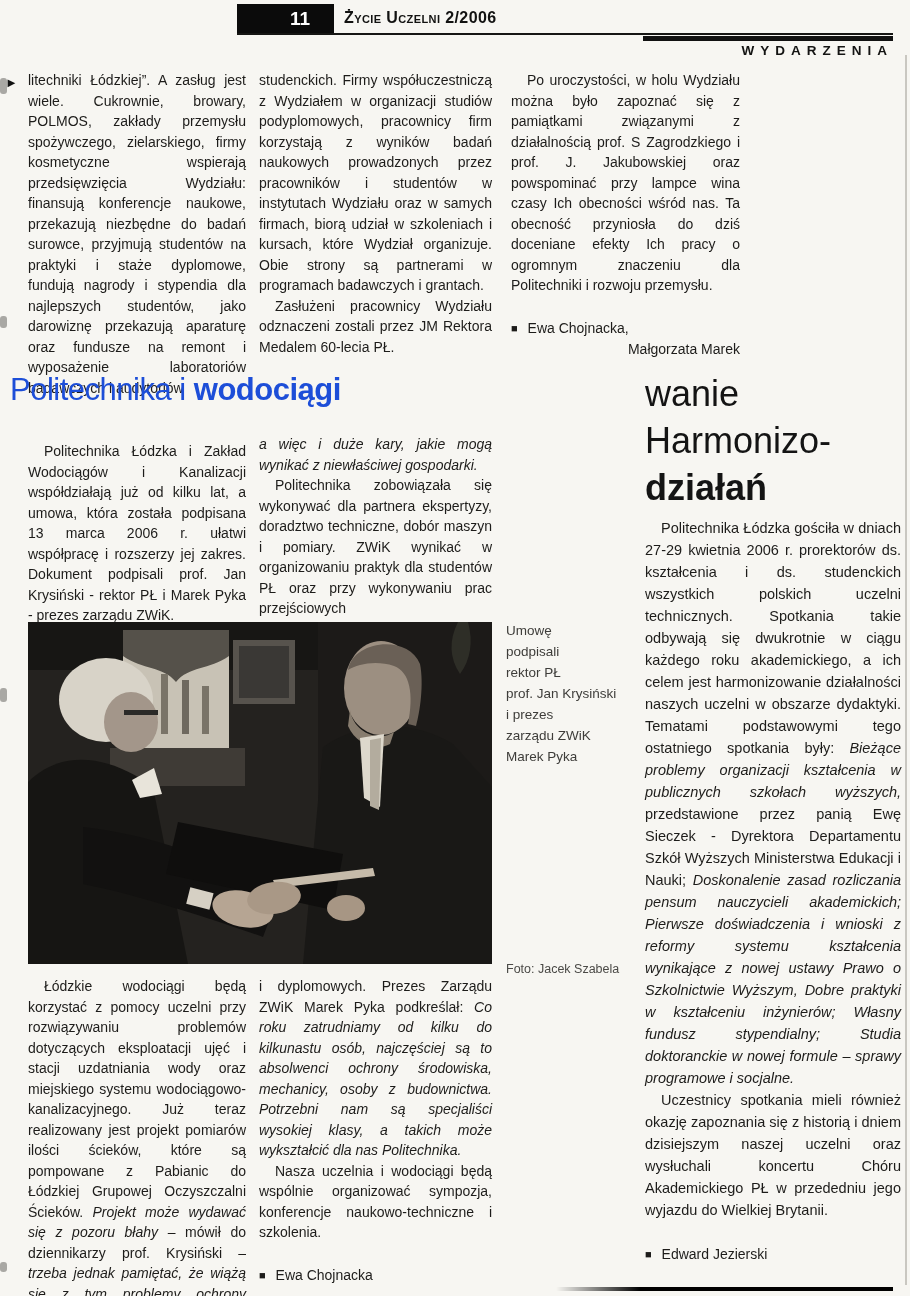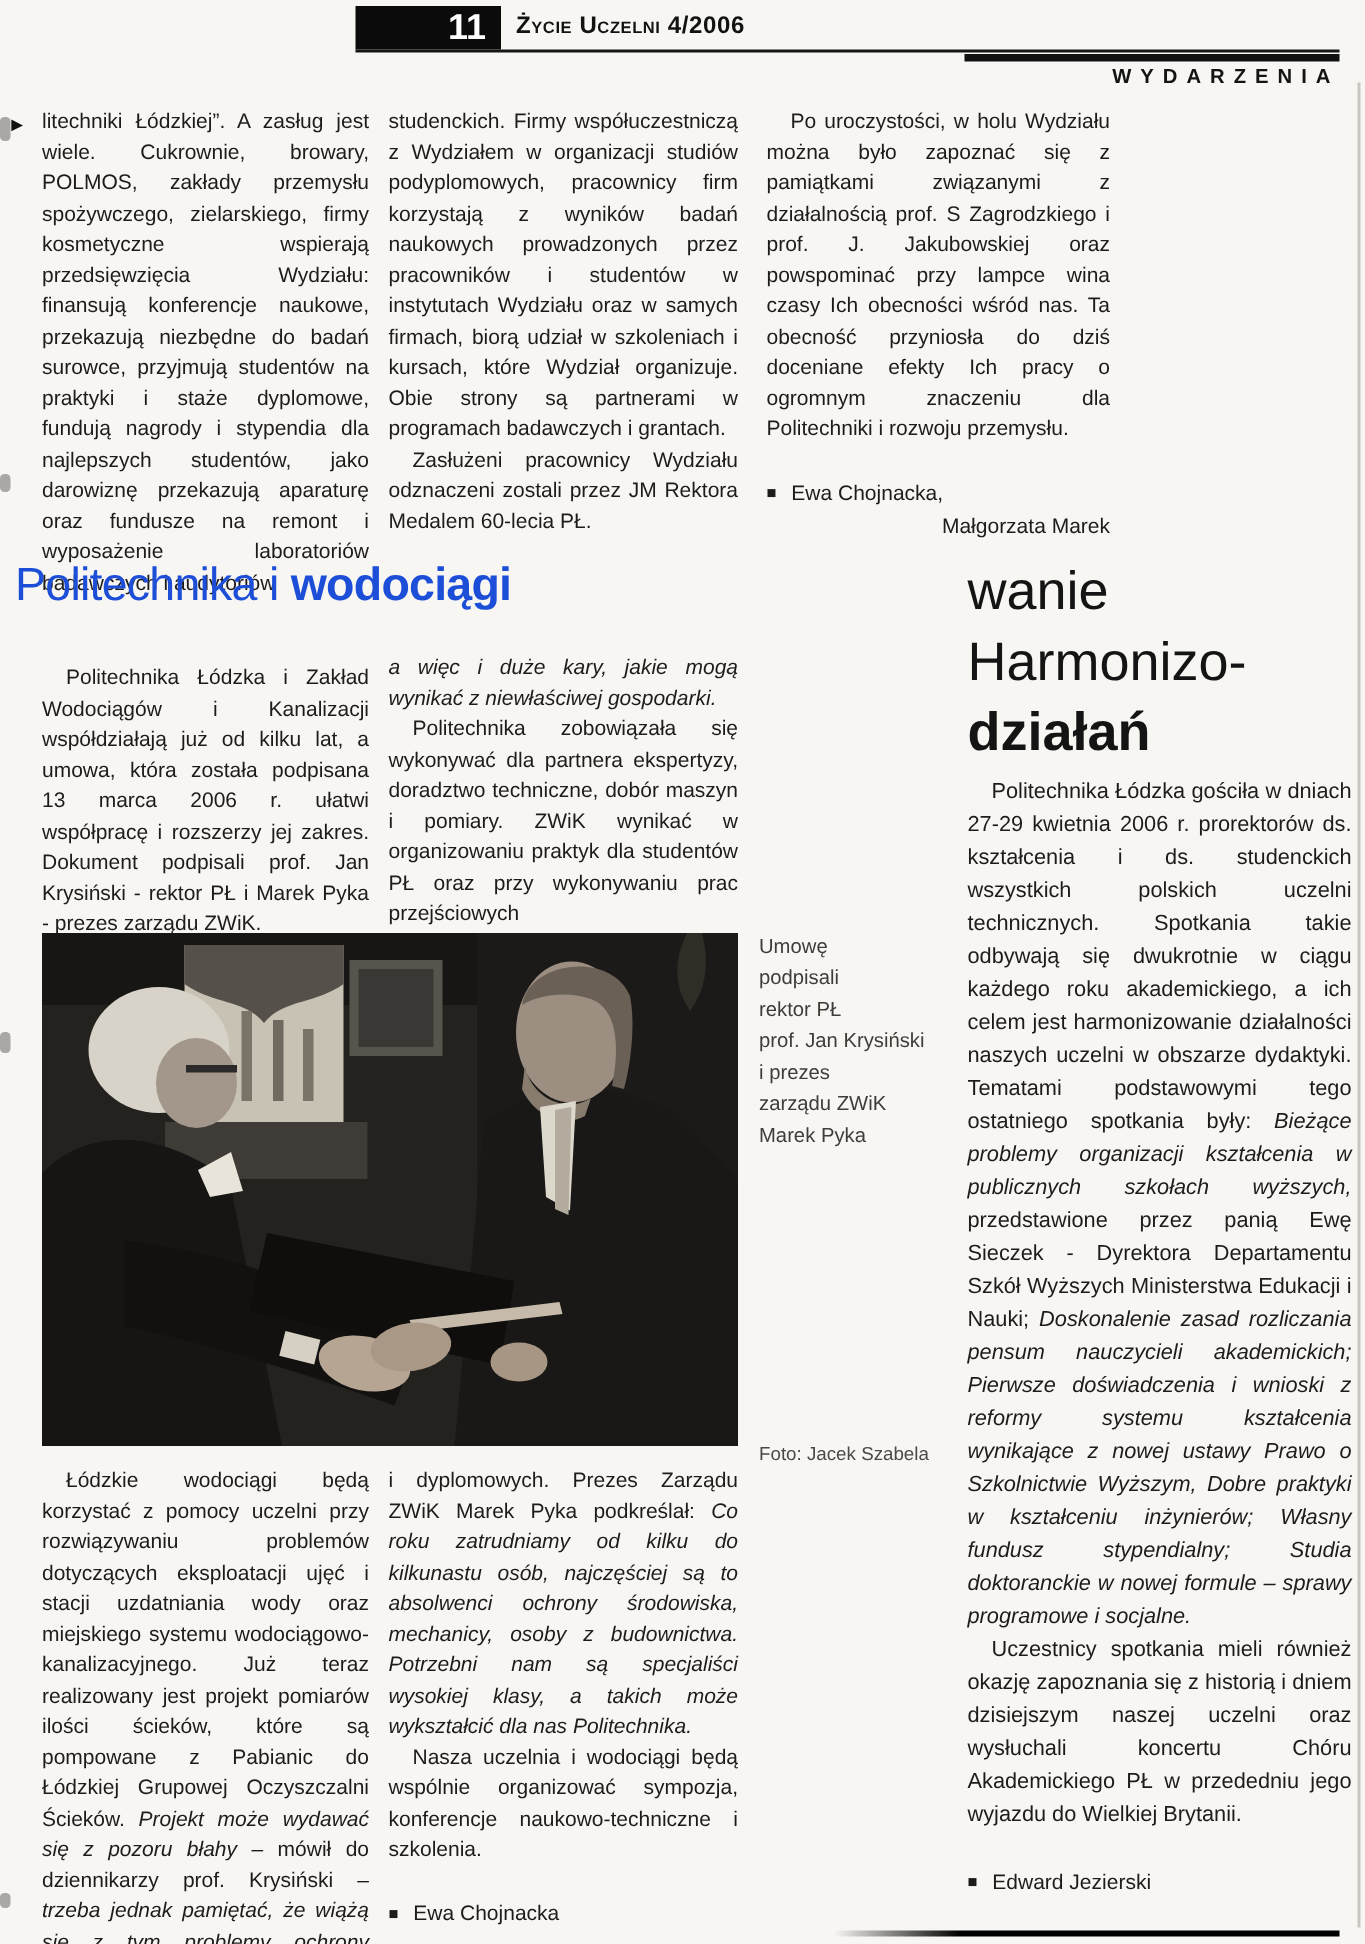--- a/index.html
+++ b/index.html
@@ -5,21 +5,21 @@
   html,body{margin:0;padding:0;}
   body{background:#e8e6e2;}
   .page{
     position:relative;width:910px;height:1296px;margin:0 auto;
     background:#f7f6f2;overflow:hidden;
     font-family:"Liberation Sans","DejaVu Sans",sans-serif;
     color:#1d1c1a;
   }
   
   .hdr-box{position:absolute;left:237px;top:4px;width:97px;height:29px;background:#0b0b0b;
-    color:#fff;text-align:right;font-size:24px;font-weight:bold;line-height:30px;padding-right:10px;box-sizing:border-box;}
+    color:#fff;text-align:right;font-size:19px;font-weight:bold;line-height:30px;padding-right:24px;box-sizing:border-box;}
   .hdr-title{position:absolute;left:344px;top:9px;font-size:16px;font-weight:700;
     font-variant-caps:small-caps;letter-spacing:.4px;color:#121211;}
   .hdr-rule{position:absolute;left:237px;top:33px;width:656px;height:2px;background:#16
 1614;background:#161614;}
   .hdr-bar{position:absolute;left:643px;top:36px;width:250px;height:5px;background:#111;}
   .hdr-section{position:absolute;right:17px;top:43px;font-size:13.5px;font-weight:700;
     letter-spacing:6px;color:#141413;}
   
   .col{position:absolute;font-size:14px;line-height:20.5px;text-align:justify;color:#1d1c1a;}
   .col p{margin:0;}
@@ -50,21 +50,21 @@
   .arrow{position:absolute;left:5px;top:75px;font-size:13px;color:#111;}
 </style>
 </head>
 <body>
 
 <div class="page">
 
   <div class="hdr-box">
     <span>11</span>
   </div>
-  <div class="hdr-title">Życie Uczelni 4/2006</div>
+  <div class="hdr-title">Życie Uczelni 2/2006</div>
   <div class="hdr-rule"></div>
   <div class="hdr-bar"></div>
   <div class="hdr-section">WYDARZENIA</div>
 
   <div class="arrow">►</div>
 
   <div class="col" style="left:28px;top:70px;width:218px;">
     <p>litechniki Łódzkiej”. A zasług jest wiele. Cukrownie, browary, POLMOS, zakłady przemysłu spożywczego, zielarskiego, firmy kosmetyczne wspierają przedsięwzięcia Wydziału: finansują konferencje naukowe, przekazują niezbędne do badań surowce, przyjmują studentów na praktyki i staże dyplomowe, fundują nagrody i stypendia dla najlepszych studentów, jako darowiznę przekazują aparaturę oraz fundusze na remont i wyposażenie laboratoriów badawczych i audytoriów</p>
   </div>
   <div class="col" style="left:259px;top:70px;width:233px;">

